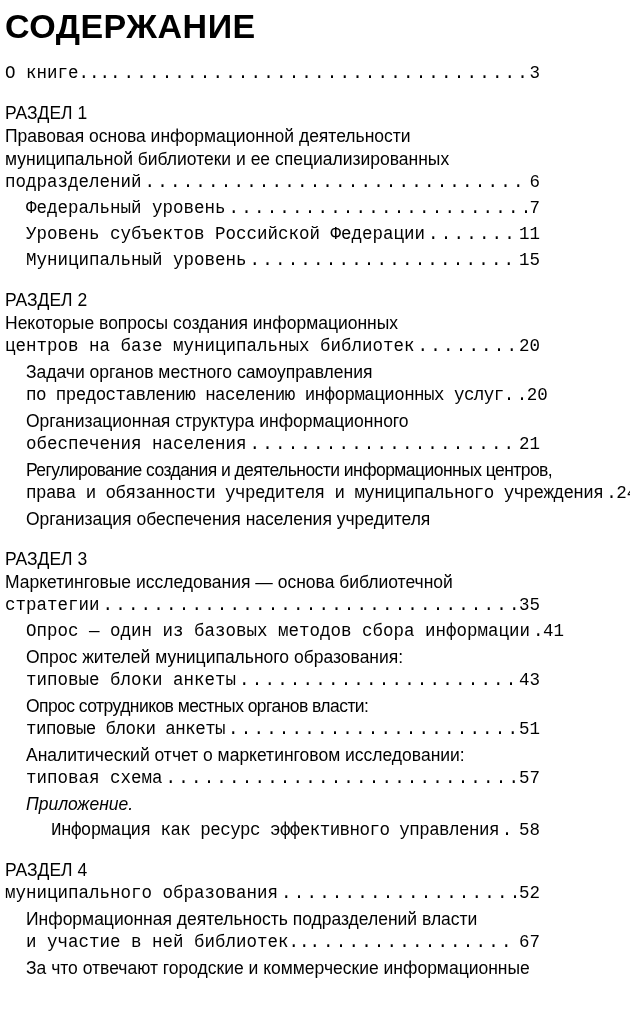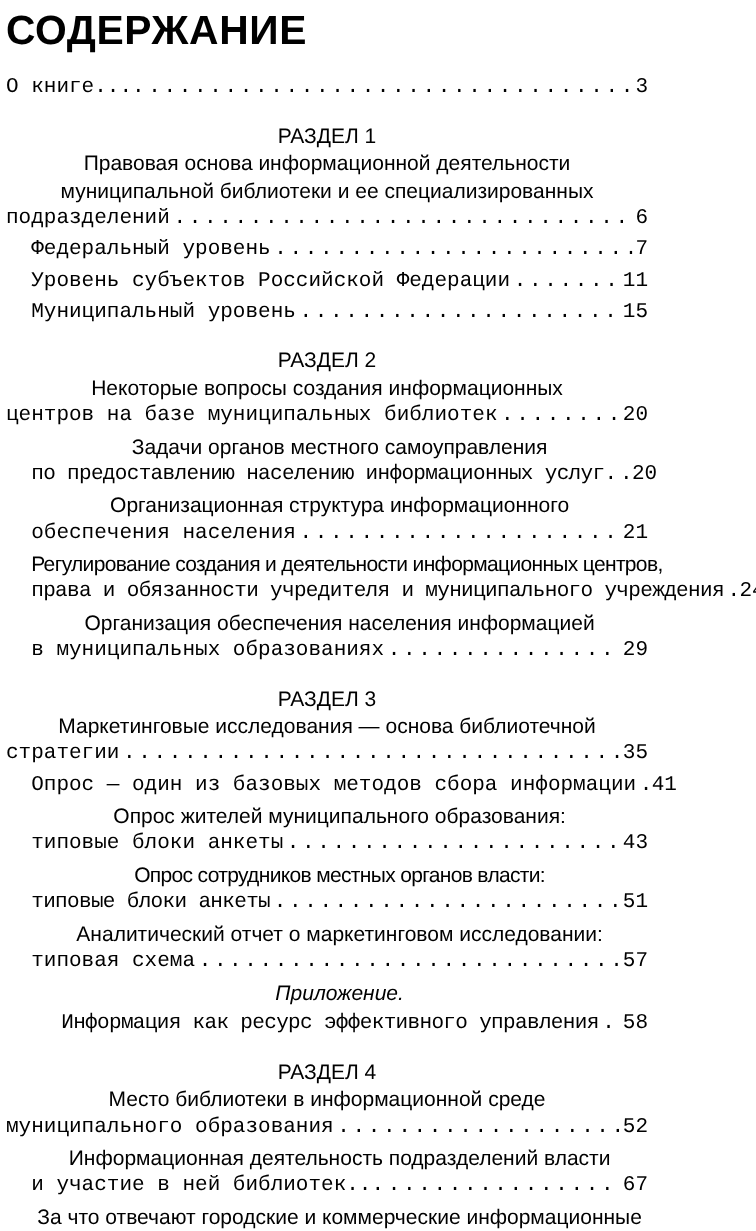--- a/index.html
+++ b/index.html
@@ -27,21 +27,20 @@
     letter-spacing: 0.5px;
   }
   .toc {
     font-size: 17.5px;
   }
   .front-matter {
     margin-top: 18px;
   }
   .toc-section {
     margin-top: 17px;
-    text-align: center;
   }
   .section-heading {
     line-height: 23px;
     white-space: nowrap;
   }
   .toc-entry {
     margin-bottom: 3px;
   }
   .entry-line {
     line-height: 23px;
@@ -159,26 +158,21 @@
           </div>
           <div class="toc-entry lvl1">
             <div class="entry-line"><span class="entry-text condensed">Регулирование создания и деятельности информационных центров,</span></div>
             <div class="entry-line row">
               <span class="entry-text condensed">права и обязанности учредителя и муниципального учреждения</span>
               <span class="leader"></span>
               <span class="page-num">24</span>
             </div>
           </div>
           <div class="toc-entry lvl1">
-            <div class="entry-line"><span class="entry-text">Организация обеспечения населения информацией</span></div>
-            <div class="entry-line row">
-              <span class="entry-text">в муниципальных образованиях</span>
-              <span class="leader"></span>
-              <span class="page-num">29</span>
-            </div>
+            <div class="entry-line"><span class="entry-text">Организация обеспечения населения учредителя</span></div>
           </div>
         </div>
         <div class="toc-section">
           <div class="section-heading">РАЗДЕЛ 3</div>
           <div class="toc-entry lvl0">
             <div class="entry-line"><span class="entry-text">Маркетинговые исследования — основа библиотечной</span></div>
             <div class="entry-line row">
               <span class="entry-text">стратегии</span>
               <span class="leader"></span>
               <span class="page-num">35</span>
@@ -222,21 +216,20 @@
             <div class="entry-line row">
               <span class="entry-text condensed">Информация как ресурс эффективного управления</span>
               <span class="leader"></span>
               <span class="page-num">58</span>
             </div>
           </div>
         </div>
         <div class="toc-section">
           <div class="section-heading">РАЗДЕЛ 4</div>
           <div class="toc-entry lvl0">
-            <div class="entry-line"><span class="entry-text">Место библиотеки в информационной среде</span></div>
             <div class="entry-line row">
               <span class="entry-text">муниципального образования</span>
               <span class="leader"></span>
               <span class="page-num">52</span>
             </div>
           </div>
           <div class="toc-entry lvl1">
             <div class="entry-line"><span class="entry-text">Информационная деятельность подразделений власти</span></div>
             <div class="entry-line row">
               <span class="entry-text">и участие в ней библиотек...</span>

